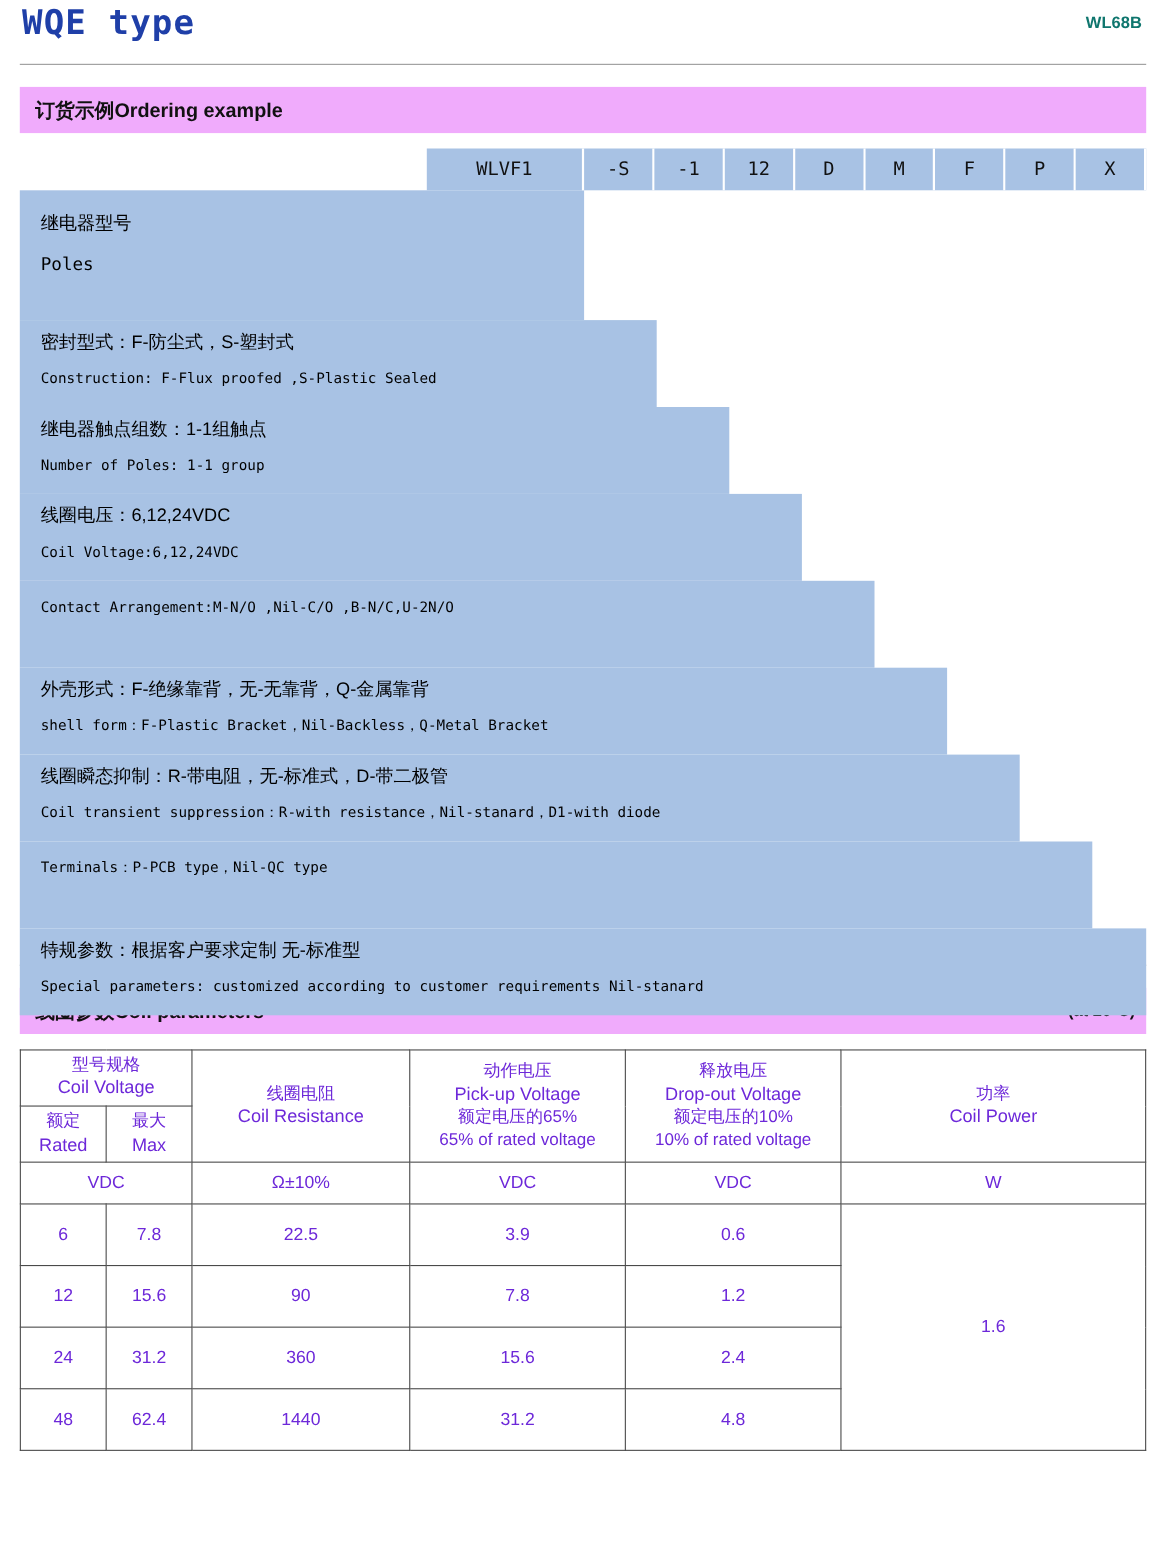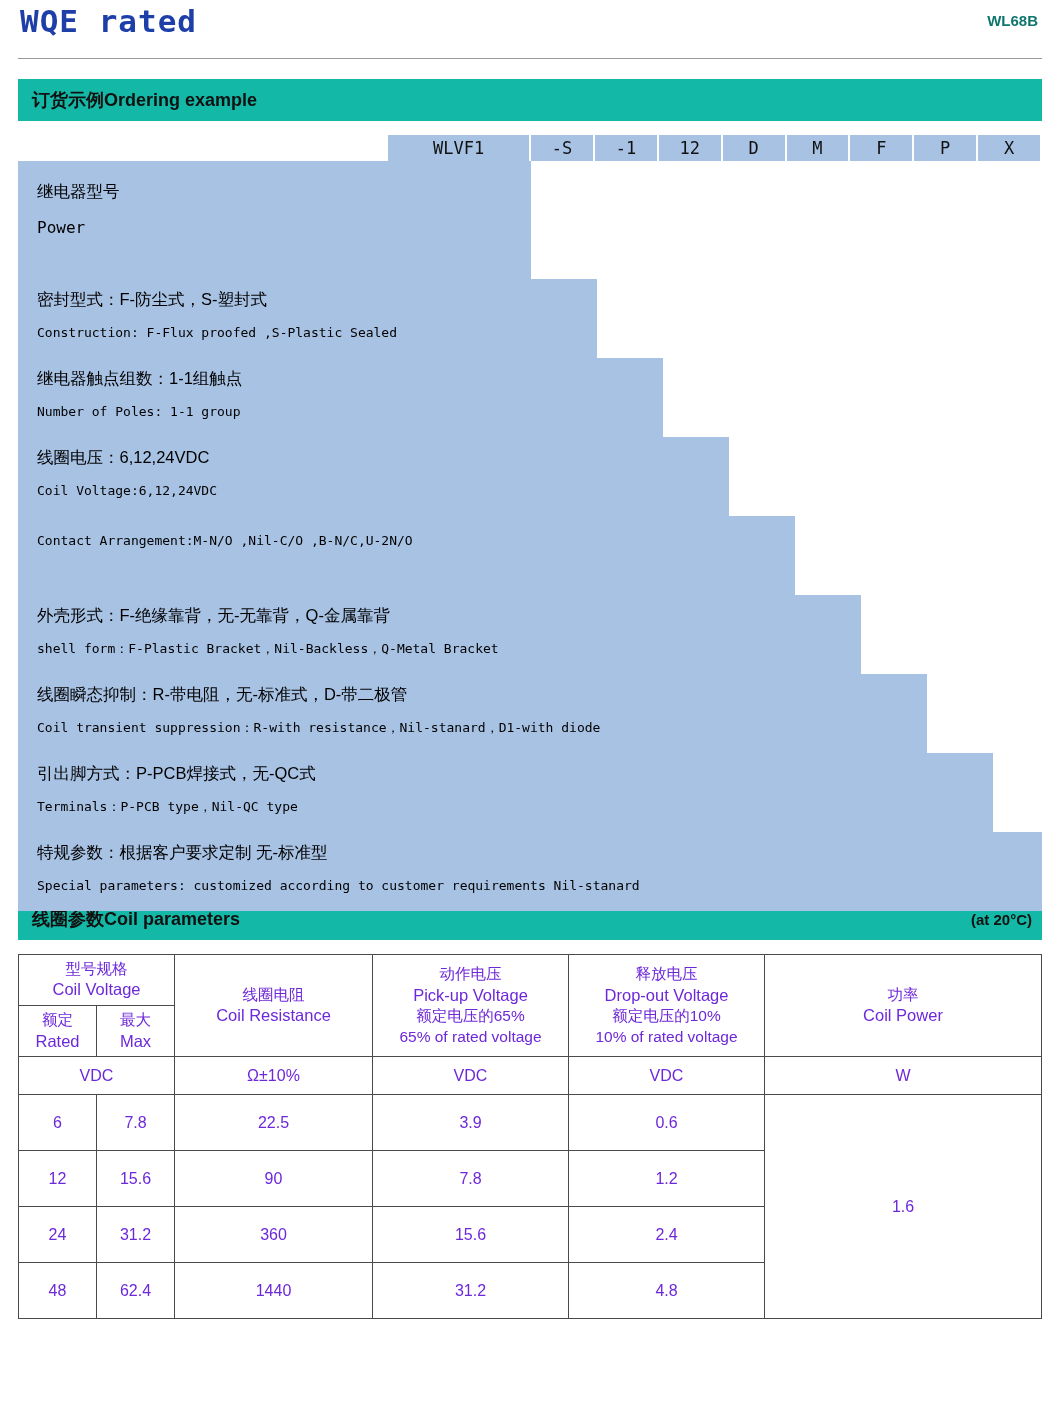--- a/index.html
+++ b/index.html
@@ -45,21 +45,21 @@
     padding-right: 4px;
     padding-top: 6px;
   }
   .hrule {
     border-top: 1px solid #9a9a9a;
     margin: 2px 0 0 0;
   }
 
   
   .section-bar {
-    background: #14b8a6;
+    background: #f0abfc;
     height: 42px;
     display: flex;
     align-items: center;
     justify-content: space-between;
     padding: 0 10px 0 14px;
     margin-top: 20px;
   }
   .section-bar .title {
     font-size: 18px;
     font-weight: bold;
@@ -72,21 +72,21 @@
   }
 
   
   .ordering {
     position: relative;
     margin-top: 14px;
     height: 740px;
   }
   .code-row {
     display: flex;
-    height: 26px;
+    height: 38px;
     margin-left: 370px;
     position: relative;
     z-index: 3;
   }
   .code-cell {
     background: #a8c2e4;
     border-right: 2px solid #ffffff;
     display: flex;
     align-items: center;
     justify-content: center;
@@ -170,21 +170,21 @@
   .col-d { width: 196px; }
   .col-e { width: 196px; }
   .col-f { width: auto; }
 </style>
 </head>
 <body>
 
 <div class="page">
 
   <div class="page-header">
-    <div class="brand">WQE rated</div>
+    <div class="brand">WQE type</div>
     <div class="doc-code">WL68B</div>
   </div>
   <div class="hrule"></div>
 
   <div class="section-bar">
     <div class="title">订货示例Ordering example</div>
     <div class="right"></div>
   </div>
 
   <div class="ordering">
@@ -200,21 +200,21 @@
       <div class="code-cell w66">P</div>
       <div class="code-cell w66">X</div>
     </div>
 
     <div class="rows">
 
       <div class="orow typerow">
         <div class="bar" style="width:513px"></div>
         <div class="txt">
           <div class="cn">继电器型号</div>
-          <div class="en">Power</div>
+          <div class="en">Poles</div>
         </div>
       </div>
 
       <div class="orow">
         <div class="bar" style="width:579px"></div>
         <div class="txt">
           <div class="cn">密封型式：F-防尘式，S-塑封式</div>
           <div class="en">Construction: F-Flux proofed ,S-Plastic Sealed</div>
         </div>
       </div>
@@ -254,21 +254,20 @@
         <div class="bar" style="width:909px"></div>
         <div class="txt">
           <div class="cn">线圈瞬态抑制：R-带电阻，无-标准式，D-带二极管</div>
           <div class="en">Coil transient suppression：R-with resistance，Nil-stanard，D1-with diode</div>
         </div>
       </div>
 
       <div class="orow">
         <div class="bar" style="width:975px"></div>
         <div class="txt">
-          <div class="cn">引出脚方式：P-PCB焊接式，无-QC式</div>
           <div class="en">Terminals：P-PCB type，Nil-QC type</div>
         </div>
       </div>
 
       <div class="orow">
         <div class="bar" style="width:1024px"></div>
         <div class="txt">
           <div class="cn">特规参数：根据客户要求定制  无-标准型</div>
           <div class="en">Special parameters: customized according to customer requirements   Nil-stanard</div>
         </div>

